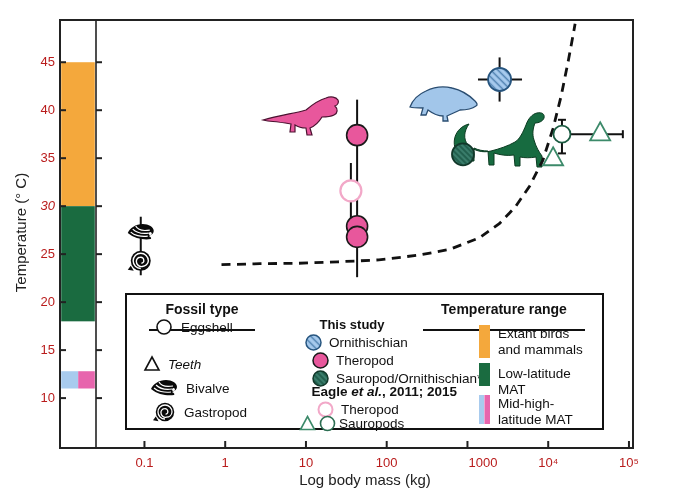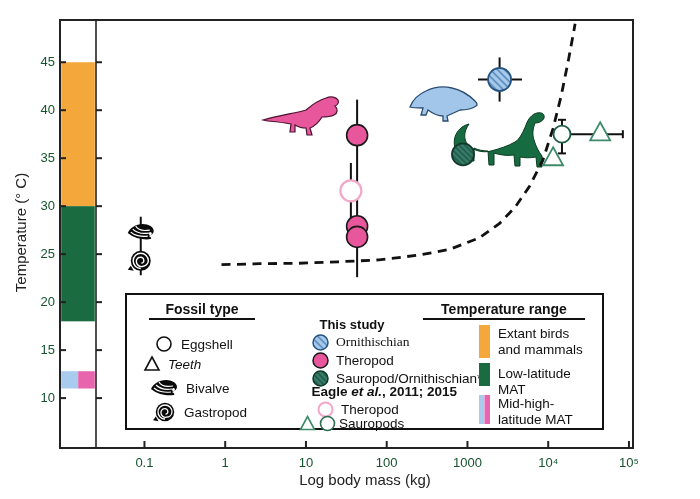--- a/index.html
+++ b/index.html
@@ -2,29 +2,29 @@
 <html><head>
 <meta charset="utf-8">
 <style>
   html,body{margin:0;padding:0;background:#fff;}
   .stage{position:relative;width:700px;height:499px;background:#fff;overflow:hidden;
          font-family:"Liberation Sans", sans-serif;color:#111;}
   .stage svg.main{position:absolute;left:0;top:0;}
   .axis-title{position:absolute;font-size:15px;color:#222;text-align:center;}
   .ytitle{left:-130px;top:224px;width:300px;transform:rotate(-90deg);}
   .xtitle{left:215px;top:471px;width:300px;}
-  .tick-label{position:absolute;font-size:13px;color:#14532d;}
+  .tick-label{position:absolute;font-size:13px;color:#b91c1c;}
   .tick-y{width:34px;text-align:right;}
   .tick-x{width:60px;text-align:center;}
   
   .legend{position:absolute;left:125px;top:293px;width:479px;height:137px;
           border:2px solid #111;background:#fff;box-sizing:border-box;font-size:13.5px;}
   .lg-abs{position:absolute;}
   .lg-head{font-weight:bold;font-size:14px;text-align:center;border-bottom:2px solid #111;
-           padding-bottom:1px;}
+           padding-bottom:12px;}
   .lg-row{position:absolute;display:flex;align-items:center;gap:7px;height:22px;}
   .lg-row .licon{flex:0 0 auto;display:block;}
   .lg-label{white-space:nowrap;}
   .lg-center{text-align:center;font-weight:bold;}
   .lg-sw{position:absolute;width:11px;}
   .sw-orange{background:#f4a83c;}
   .sw-green{background:#1a6b40;}
   .sw-bluepink{background:linear-gradient(90deg,#a8cbee 0 45%,#f0a6d2 45% 58%,#e765ad 58% 100%);}
   .lg-tlabel{position:absolute;width:104px;font-size:13.5px;line-height:15.5px;white-space:pre-line;}
 </style>
@@ -151,37 +151,37 @@
       </g>
   </svg>
 
   <div class="axis-title ytitle">Temperature (° C)</div>
   <div class="axis-title xtitle">Log body mass (kg)</div>
   <div id="tick-labels">
       <div class="tick-label tick-y" style="left: 21px; top: 390.099px;">10</div>
       <div class="tick-label tick-y" style="left: 21px; top: 342.117px;">15</div>
       <div class="tick-label tick-y" style="left: 21px; top: 294.135px;">20</div>
       <div class="tick-label tick-y" style="left: 21px; top: 246.152px;">25</div>
-      <div class="tick-label tick-y" style="left: 21px; top: 198.17px;">30</div>
+      <div class="tick-label tick-y" style="left: 21px; top: 198.17px; font-style: italic;">30</div>
       <div class="tick-label tick-y" style="left: 21px; top: 150.188px;">35</div>
       <div class="tick-label tick-y" style="left: 21px; top: 102.206px;">40</div>
       <div class="tick-label tick-y" style="left: 21px; top: 54.2242px;">45</div>
       <div class="tick-label tick-x" style="left: 114.451px; top: 455px;">0.1</div>
       <div class="tick-label tick-x" style="left: 195.203px; top: 455px;">1</div>
       <div class="tick-label tick-x" style="left: 275.955px; top: 455px;">10</div>
       <div class="tick-label tick-x" style="left: 356.707px; top: 455px;">100</div>
-      <div class="tick-label tick-x" style="left: 437.459px; top: 455px;">1000</div>
+      <div class="tick-label tick-x" style="left: 437.459px; top: 455px; text-align: right;">1000</div>
       <div class="tick-label tick-x" style="left: 518.211px; top: 455px;">10⁴</div>
       <div class="tick-label tick-x" style="left: 598.962px; top: 455px;">10⁵</div>
     </div>
 
   <div class="legend">
 
     <div class="lg-abs lg-head" style="left:22px;top:6px;width:106px;">Fossil type</div>
-    <div class="lg-row" style="left:28px;top:38px;gap:8px;">
+    <div class="lg-row" style="left:28px;top:21px;gap:8px;">
       <svg class="licon" width="18" height="18" viewBox="-9 -9 18 18">
           <use href="#ic-circle-open"></use>
         </svg>
       <span class="lg-label">Eggshell</span>
     </div>
     <div class="lg-row" style="left:16px;top:58px;font-style:italic;">
       <svg class="licon" width="18" height="18" viewBox="-9 -9 18 18">
           <use href="#ic-triangle-open"></use>
         </svg>
       <span class="lg-label">Teeth</span>
@@ -193,21 +193,21 @@
       <span class="lg-label">Bivalve</span>
     </div>
     <div class="lg-row" style="left:26px;top:106px;">
       <svg class="licon" width="24" height="24" viewBox="-13 -12 26 24">
           <use href="#gastropod-shape"></use>
         </svg>
       <span class="lg-label">Gastropod</span>
     </div>
 
     <div class="lg-abs lg-center" style="left:146px;top:22px;width:158px;font-size:13px;">This study</div>
-    <div class="lg-row" style="left:185px;top:36px;font-family:Liberation Serif, serif;">
+    <div class="lg-row" style="left:178px;top:36px;">
       <svg class="licon" width="17" height="17" viewBox="-8.5 -8.5 17 17">
           <use href="#ic-blue"></use>
         </svg>
       <span class="lg-label">Ornithischian</span>
     </div>
     <div class="lg-row" style="left:185px;top:54px;">
       <svg class="licon" width="17" height="17" viewBox="-8.5 -8.5 17 17">
           <use href="#ic-pink"></use>
         </svg>
       <span class="lg-label">Theropod</span>

